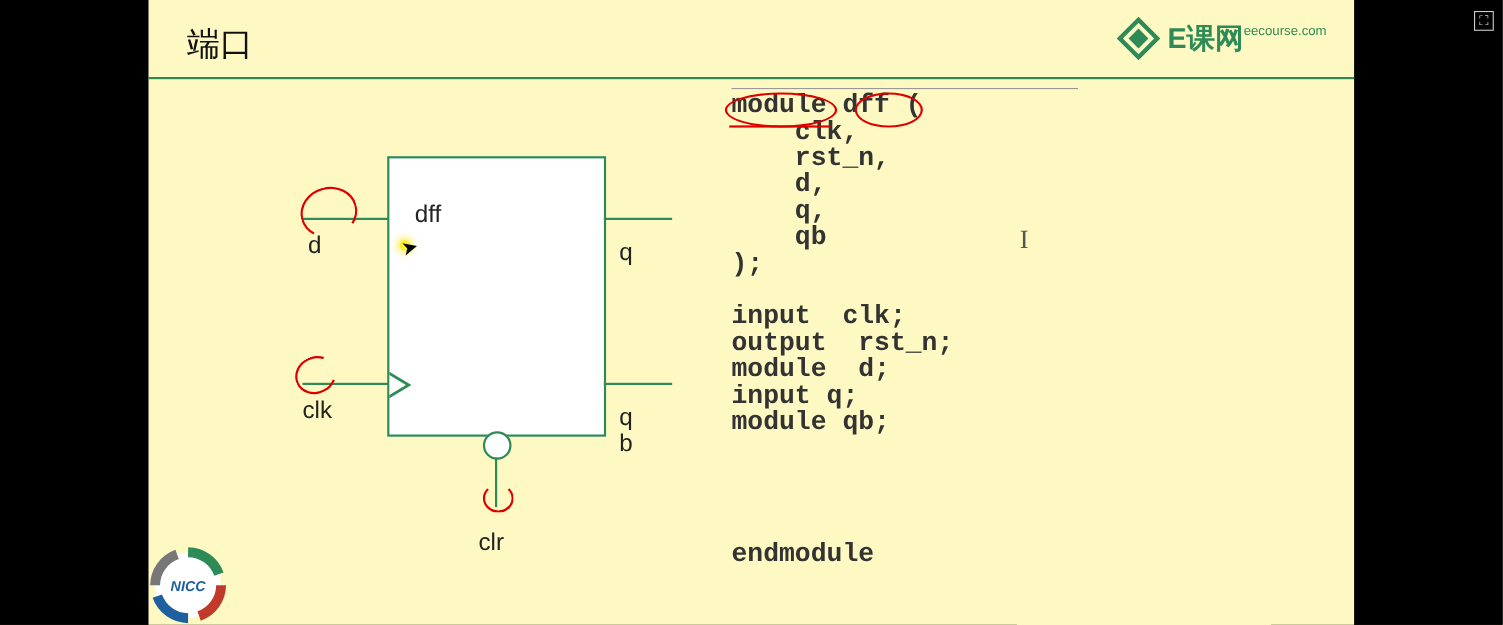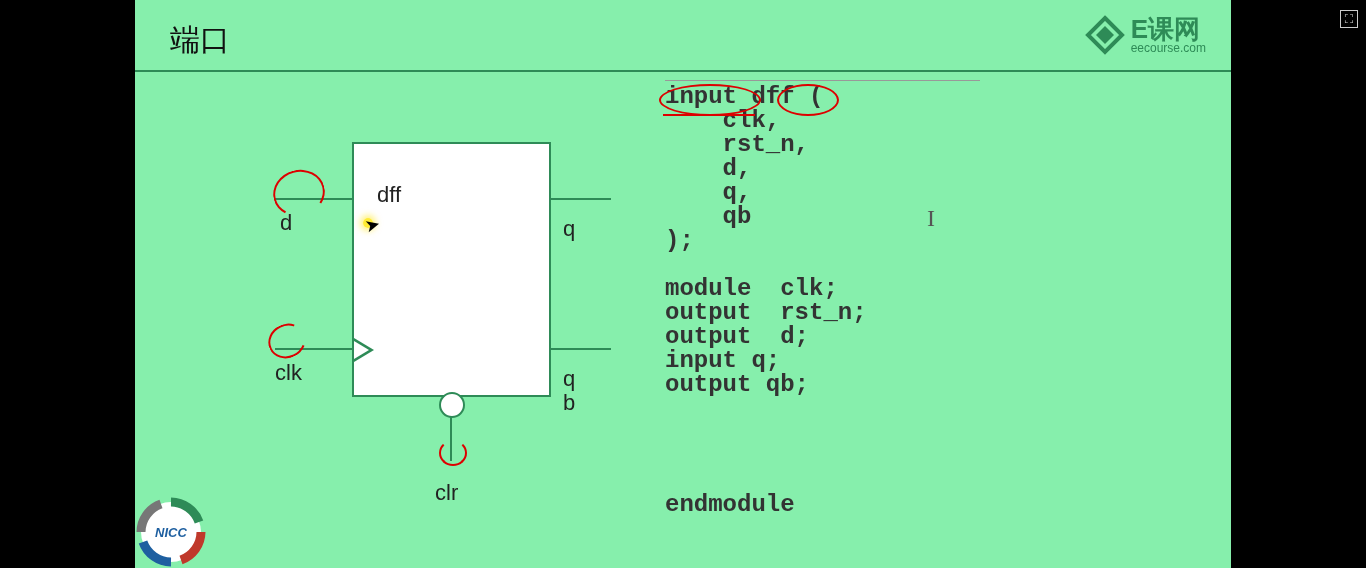--- a/index.html
+++ b/index.html
@@ -1,21 +1,21 @@
 <!DOCTYPE html>
 <html><head>
 <meta charset="utf-8">
 <style>
   html,body{margin:0;padding:0;width:1366px;height:568px;background:#000;font-family:sans-serif;overflow:hidden}
-  .slide{position:absolute;left:135px;top:0;width:1096px;height:568px;background:#86efac}
+  .slide{position:absolute;left:135px;top:0;width:1096px;height:568px;background:#fef9c3}
   .title{position:absolute;left:35px;top:20px;font-size:30px;font-family:"SimSun","宋体",serif;color:#111}
   .hr{position:absolute;left:0;top:70px;width:1096px;height:2px;background:#2e8b57}
   .logo{position:absolute;right:25px;top:15px;display:flex;align-items:center;gap:6px}
   .logo-mark{width:40px;height:40px}
-  .logo-text{display:flex;flex-direction:column;line-height:1}
+  .logo-text{display:flex;flex-direction:row;line-height:1}
   .logo-cn{font-size:26px;font-weight:bold;color:#2e8b57;font-family:"Microsoft YaHei",sans-serif}
   .logo-url{font-size:12px;color:#2e8b57}
   .diagram{position:absolute;left:60px;top:120px;width:440px;height:420px}
   .box{position:absolute;left:157px;top:22px;width:195px;height:251px;border:2px solid #2e8b57;background:#fff}
   .wire{position:absolute;height:2px;background:#2e8b57}
   .vwire{position:absolute;width:2px;background:#2e8b57}
   .lbl{position:absolute;font-size:22px;font-family:Verdana,Geneva,sans-serif;color:#222}
   .clk-tri{position:absolute;left:159px;top:218px;width:0;height:0;border-top:12px solid transparent;border-bottom:12px solid transparent;border-left:20px solid #2e8b57}
   .clk-tri::after{content:"";position:absolute;left:-20px;top:-9px;width:0;height:0;border-top:9px solid transparent;border-bottom:9px solid transparent;border-left:15px solid #fff}
   .bubble{position:absolute;width:22px;height:22px;border:2px solid #2e8b57;border-radius:50%;background:#fff}
@@ -72,33 +72,33 @@
     <div class="bubble" style="left:244px;top:272px"></div>
     <div class="vwire" style="left:255px;top:296px;height:45px"></div>
     <div class="lbl" style="left:240px;top:360px">clr</div>
     <div class="red-mark" style="left:244px;top:320px;width:24px;height:22px;border-top-color:transparent"></div>
 
     <div class="highlight" style="left:168px;top:98px"></div>
     <div class="cursor" style="left:170px;top:94px">➤</div>
   </div>
 
   <div class="code-top-line"></div>
-  <div class="code"><span>input</span><span> </span><span>dff</span><span> (</span>
+  <div class="code"><span>module</span><span> </span><span>dff</span><span> (</span>
 <span>    clk,</span>
 <span>    rst_n,</span>
 <span>    d,</span>
 <span>    q,</span>
 <span>    qb</span>
 <span>);</span>
 <span> </span>
-<span>module  clk;</span>
+<span>input  clk;</span>
 <span>output  rst_n;</span>
-<span>output  d;</span>
+<span>module  d;</span>
 <span>input q;</span>
-<span>output qb;</span>
+<span>module qb;</span>
 <span> </span>
 <span> </span>
 <span> </span>
 <span> </span>
 <span>endmodule</span></div>
 
   <div class="red-ell" style="left:524px;top:84px;width:98px;height:28px"></div>
   <div class="red-under" style="left:528px;top:114px;width:92px"></div>
   <div class="red-ell" style="left:642px;top:84px;width:58px;height:28px"></div>
 

